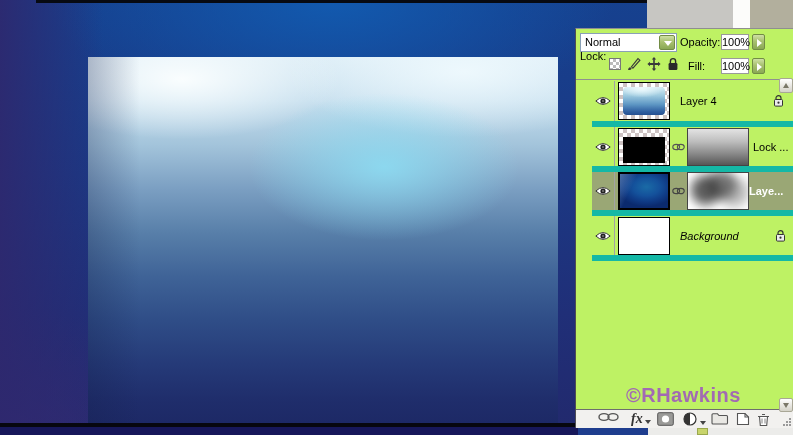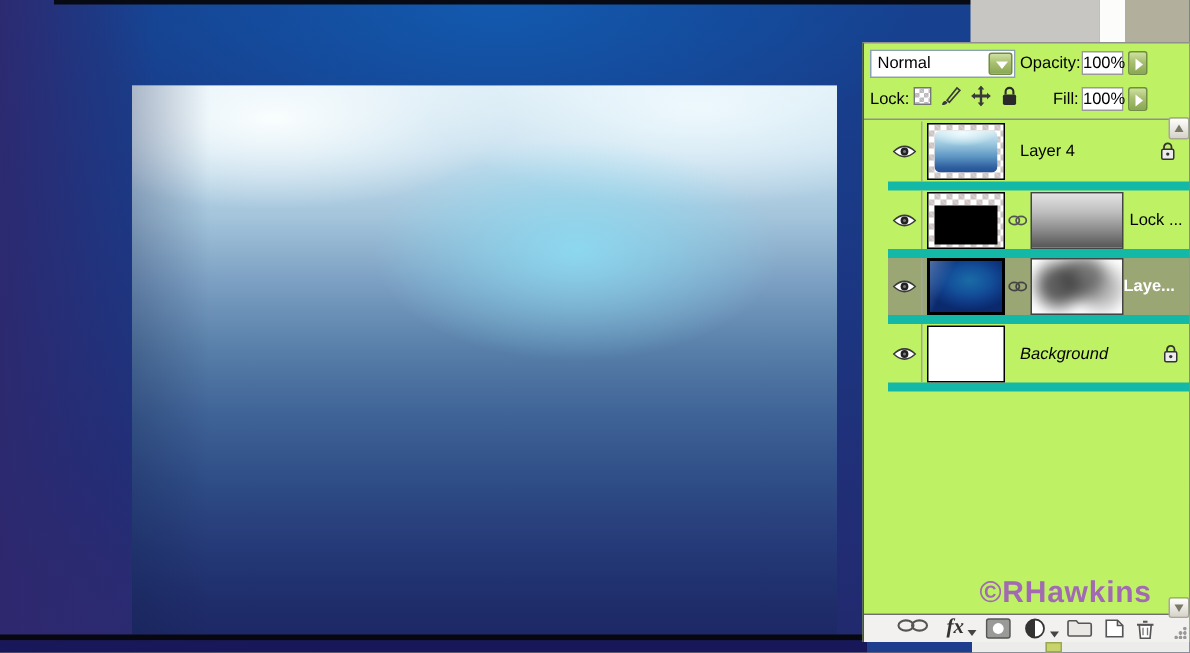--- a/index.html
+++ b/index.html
@@ -97,21 +97,21 @@
       radial-gradient(circle at 55% 36%, rgba(85,85,85,.75) 0 18%, rgba(85,85,85,0) 42%),
       radial-gradient(circle at 73% 52%, rgba(110,110,110,.5) 0 14%, rgba(110,110,110,0) 38%);}
   .row-label{position:absolute;top:50%;transform:translateY(-50%);white-space:nowrap;}
   .lbl-r1{left:88px;}  .lbl-r2{left:161px;}
   .lbl-r3{left:157px;color:#fff;font-weight:bold;}
   .lbl-r4{left:88px;font-style:italic;}
   .row-lock{position:absolute;top:50%;transform:translateY(-50%);}
   .row-lock-r1{left:181px;} .row-lock-r4{left:183px;}
 
   
-  .watermark{position:absolute;left:77px;top:355px;font-size:20px;font-weight:bold;
+  .watermark{position:absolute;left:50px;top:355px;font-size:20px;font-weight:bold;
     letter-spacing:0.5px;color:#a26ab3;}
 
   
   .ptoolbar{position:absolute;left:0;right:0;bottom:0;height:18px;background:#f2f1ef;
     border-top:1px solid #6e6e6e;}
   .tb{position:absolute;top:2px;display:flex;align-items:center;}
   .tb-chain{left:22px;} .tb-fx{left:55px;} .tb-mask{left:81px;} .tb-adj{left:107px;}
   .tb-folder{left:135px;} .tb-new{left:160px;} .tb-trash{left:181px;}
   .fx-text{font-family:"Liberation Serif",serif;font-style:italic;font-weight:bold;font-size:14px;color:#333;line-height:13px;}
   .mini-tri{width:0;height:0;border-left:3px solid transparent;border-right:3px solid transparent;
@@ -162,36 +162,36 @@
       <span class="combo-btn">
           <span class="tri-down-w"></span>
         </span>
     </div>
     <span class="hdr-label" style="left:104px;top:7px;width:38px;">Opacity:</span>
     <span class="val-box" style="left:145px;top:5px;">100%</span>
     <span class="spin-btn" style="left:176px;top:5px;">
         <span class="tri-right-w"></span>
       </span>
 
-    <span class="hdr-label" style="left:4px;top:31px;width:26px;text-align:left;">Lock:</span>
+    <span class="hdr-label" style="left:4px;top:21px;width:26px;text-align:left;">Lock:</span>
     <div class="lock-icons">
       <span class="checker-sq"></span>
       <svg width="14" height="14" viewBox="0 0 14 14">
           <path d="M1 12.8c.4-1.9 1.5-2.8 2.6-2.3l1.1.9c-.7 1.3-2.2 1.9-3.7 1.4z" fill="#3a3a3a"></path>
           <path d="M4.4 9.8 11 1.6l1.9 1.6-7 8z" fill="none" stroke="#3a3a3a" stroke-width="1.1"></path>
         </svg>
       <svg width="14" height="14" viewBox="0 0 14 14">
           <path d="M7 0l2.2 2.6H7.8V6H11V4.8L13.6 7 11 9.2V8H7.8v3.4h1.4L7 14l-2.2-2.6h1.4V8H3v1.2L.4 7 3 4.8V6h3.2V2.6H4.8z" fill="#3a3a3a"></path>
         </svg>
       <svg width="12" height="14" viewBox="0 0 12 14">
           <path d="M3.4 6V4.2a2.6 2.6 0 0 1 5.2 0V6" fill="none" stroke="#2a2a2a" stroke-width="1.4"></path>
           <rect x="1.6" y="6" width="8.8" height="7" rx="1.2" fill="#2a2a2a"></rect>
         </svg>
     </div>
-    <span class="hdr-label" style="left:126px;top:31px;width:30px;">Fill:</span>
+    <span class="hdr-label" style="left:112px;top:31px;width:30px;">Fill:</span>
     <span class="val-box" style="left:145px;top:29px;">100%</span>
     <span class="spin-btn" style="left:176px;top:29px;">
         <span class="tri-right-w"></span>
       </span>
 
     <div class="hdr-divider"></div>
 
     <div class="row row1">
       <div class="eye-col">
         <svg width="16" height="10" viewBox="0 0 16 10">

